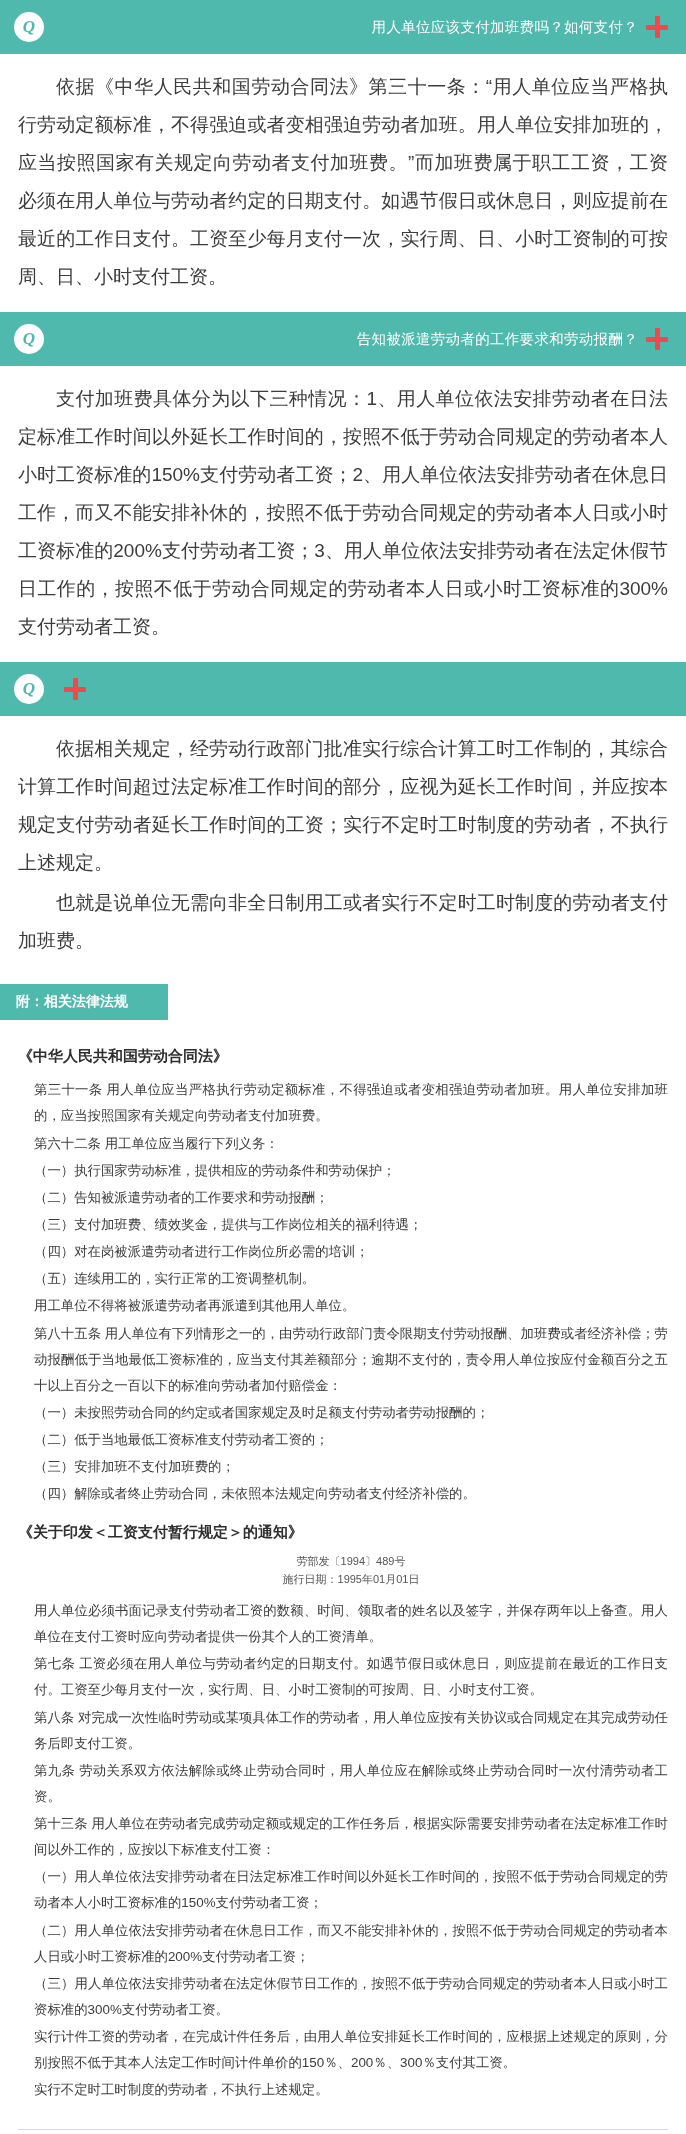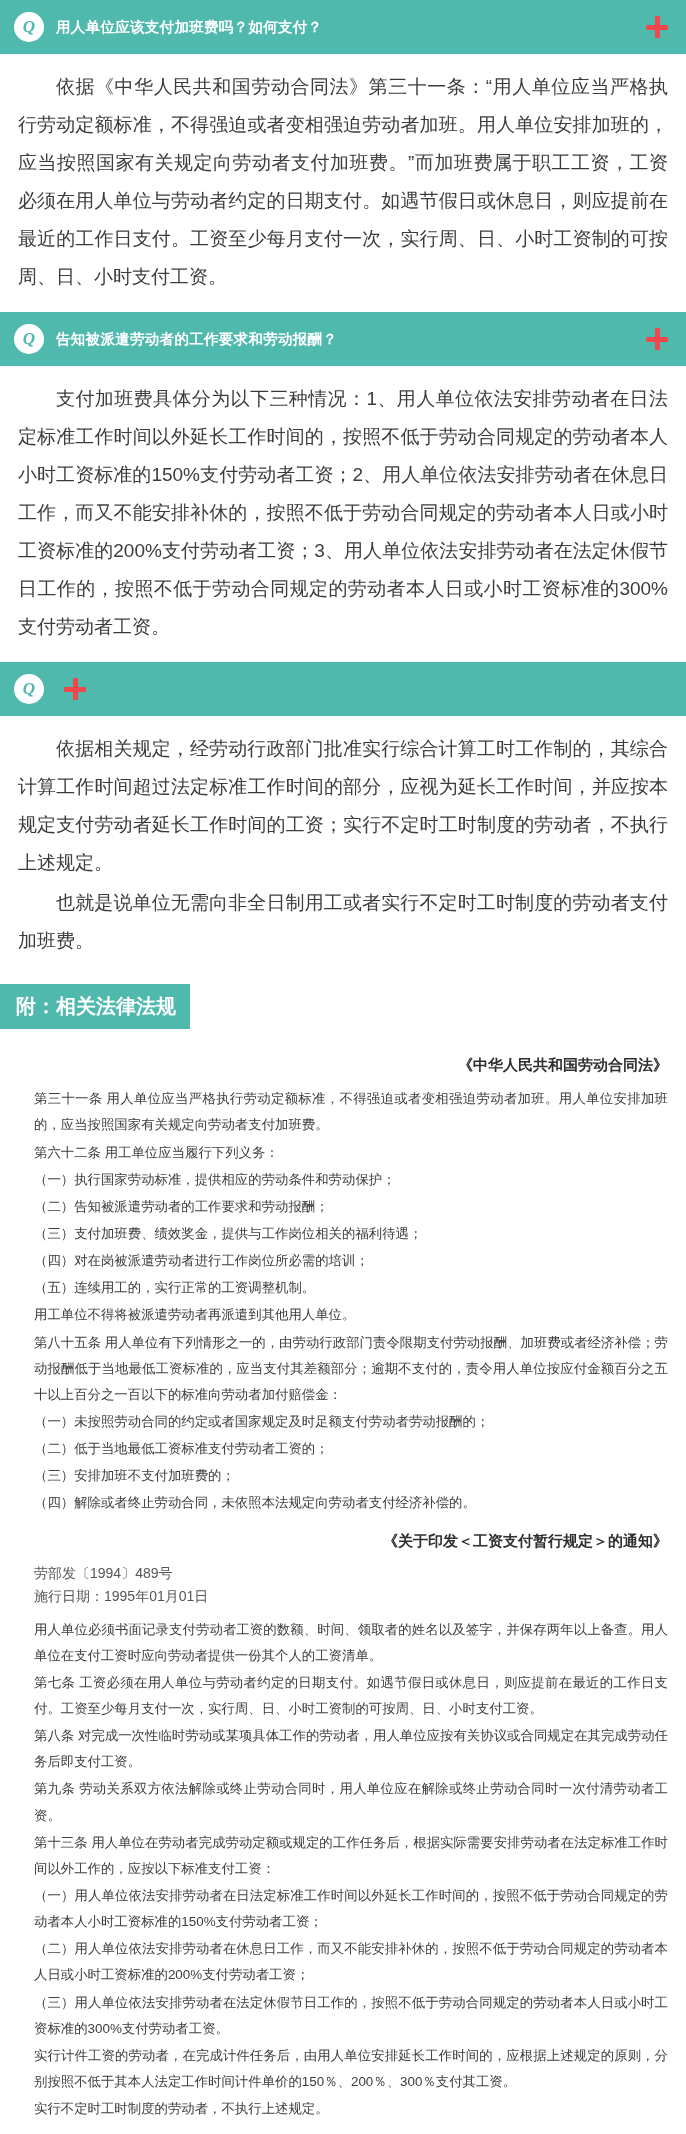--- a/index.html
+++ b/index.html
@@ -42,24 +42,25 @@
     font-size: 17px;
     font-weight: bold;
     font-style: italic;
     line-height: 30px;
     text-align: center;
     margin-right: 12px;
     font-family: "Liberation Serif", serif;
   }
   .q-text {
     font-size: 14.5px;
-    font-weight: bold;
+    font-weight: normal;
     color: #ffffff;
     letter-spacing: .3px;
     flex: 1;
+    text-align: right;
   }
   .plus-mark {
     width: 22px; height: 22px;
     min-width: 22px;
     margin-left: 8px;
     position: relative;
   }
   .plus-mark::before, .plus-mark::after {
     content: "";
     position: absolute;
@@ -82,44 +83,45 @@
     text-align: justify;
     text-justify: inter-ideograph;
   }
   .qa-body p { margin: 0 0 2px 0; }
   .qa-body .indent { text-indent: 2em; }
 
   
   .appendix-head {
     background: #4fb9ae;
     color: #ffffff;
-    font-size: 20px;
+    font-size: 14px;
     font-weight: bold;
     padding: 9px 0 9px 16px;
     margin-top: 8px;
-    width: 190px;
+    width: 168px;
   }
   .appendix-body {
     padding: 12px 18px 6px 18px;
     font-size: 13.4px;
     line-height: 1.95;
     color: #3c3c3c;
     text-align: justify;
     text-justify: inter-ideograph;
   }
   .law-title {
-    text-align: right;
+    text-align: left;
     font-size: 15px;
     font-weight: bold;
     color: #2f2f2f;
     margin: 10px 0 6px 0;
     font-family: "Liberation Serif", "DejaVu Serif", serif;
   }
   .doc-meta {
-    font-size: 14px;
+    text-align: center;
+    font-size: 11px;
     color: #555;
     line-height: 1.6;
     margin: 0;
   }
   .appendix-body p { margin: 0 0 1px 16px; }
 
   .divider {
     border: none;
     border-top: 1px solid #d8d8d8;
     margin: 18px 18px 12px 18px;

